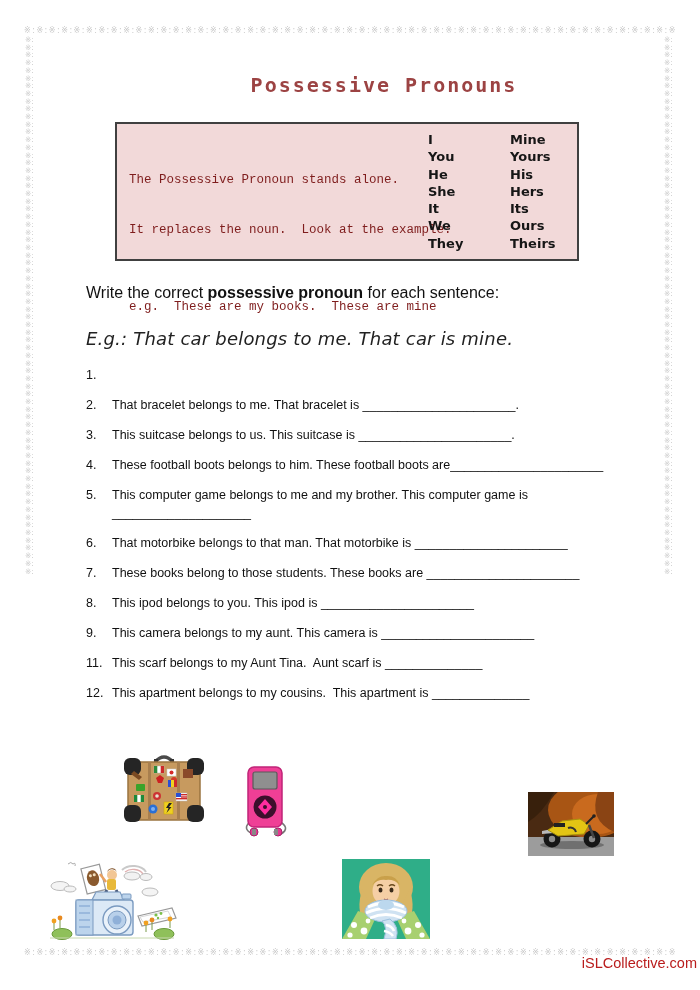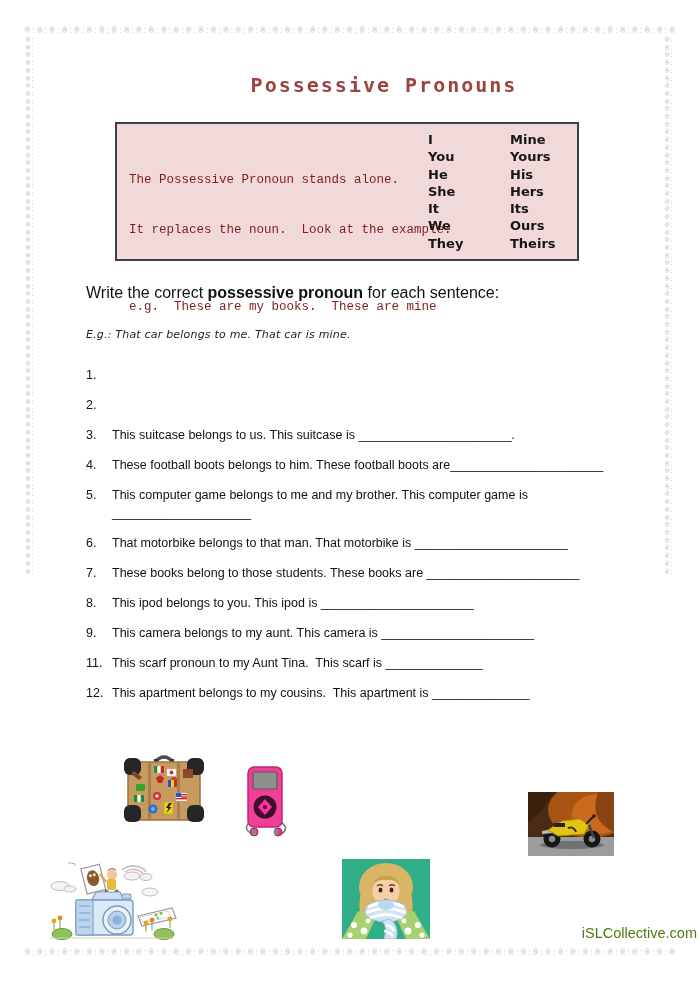--- a/index.html
+++ b/index.html
@@ -27,35 +27,35 @@
     font-weight:bold;font-size:13px;color:#161616;}
   .pron-col div{line-height:17.3px;}
   .pron-subjects{left:311px;}
   .pron-possessives{left:393px;}
 
   .instructions{position:absolute;left:86px;top:284px;font-size:16px;}
   .instructions span{white-space:pre-wrap;}
   .ins-bold{font-weight:bold;}
 
   .example-line{position:absolute;left:86px;top:328px;font-style:italic;
-    font-family:"DejaVu Sans",sans-serif;font-size:11px;letter-spacing:.2px;color:#222;}
+    font-family:"DejaVu Sans",sans-serif;font-size:18px;letter-spacing:.2px;color:#222;}
 
   .sentences{position:absolute;left:86px;top:366px;width:552px;font-size:12.5px;}
   .s-item{display:flex;margin-bottom:12px;line-height:18px;}
   .s-num{flex:0 0 26px;width:26px;}
   .s-text{white-space:pre-wrap;}
 
   .img-wrap{position:absolute;}
   .img-suitcase{left:124px;top:749px;}
   .img-ipod{left:239px;top:765px;}
   .img-motorbike{left:528px;top:792px;}
   .img-camera{left:46px;top:854px;}
   .img-girl{left:342px;top:859px;}
 
-  .watermark{position:absolute;right:3px;top:925px;font-size:14.5px;color:#4d7c0f;
+  .watermark{position:absolute;right:3px;top:955px;font-size:14.5px;color:#b91c1c;
     font-family:"Liberation Sans",sans-serif;}
 </style>
 </head>
 <body>
 
 <div class="border-strip border-h border-top">※:※:※:※:※:※:※:※:※:※:※:※:※:※:※:※:※:※:※:※:※:※:※:※:※:※:※:※:※:※:※:※:※:※:※:※:※:※:※:※:※:※:※:※:※:※:※:※:※:※:※:※:※:※:※:※:※:※:※:※:※:※:※:※:※:※:※:※:※:※:※:※:※:※:※:※:※:※:※:※:※:※:※:※:※:※:※:※:※:※:</div>
 <div class="border-strip border-h border-bottom">※:※:※:※:※:※:※:※:※:※:※:※:※:※:※:※:※:※:※:※:※:※:※:※:※:※:※:※:※:※:※:※:※:※:※:※:※:※:※:※:※:※:※:※:※:※:※:※:※:※:※:※:※:※:※:※:※:※:※:※:※:※:※:※:※:※:※:※:※:※:※:※:※:※:※:※:※:※:※:※:※:※:※:※:※:※:※:※:※:※:</div>
 <div class="border-strip border-v border-left">※:※:※:※:※:※:※:※:※:※:※:※:※:※:※:※:※:※:※:※:※:※:※:※:※:※:※:※:※:※:※:※:※:※:※:※:※:※:※:※:※:※:※:※:※:※:※:※:※:※:※:※:※:※:※:※:※:※:※:※:※:※:※:※:※:※:※:※:※:※:</div>
 <div class="border-strip border-v border-right">※:※:※:※:※:※:※:※:※:※:※:※:※:※:※:※:※:※:※:※:※:※:※:※:※:※:※:※:※:※:※:※:※:※:※:※:※:※:※:※:※:※:※:※:※:※:※:※:※:※:※:※:※:※:※:※:※:※:※:※:※:※:※:※:※:※:※:※:※:※:</div>
 
@@ -91,20 +91,21 @@
   <span>Write the correct </span><span class="ins-bold">possessive pronoun</span><span> for each sentence:</span>
 </div>
 <div class="example-line">E.g.: That car belongs to me. That car is mine.</div>
 
 <div class="sentences">
   <div class="s-item">
       <span class="s-num">1.</span>
     </div>
   <div class="s-item">
       <span class="s-num">2.</span>
+      <span class="s-text">That bracelet belongs to me. That bracelet is ______________________.</span>
     </div>
   <div class="s-item">
       <span class="s-num">3.</span>
       <span class="s-text">This suitcase belongs to us. This suitcase is ______________________.</span>
     </div>
   <div class="s-item">
       <span class="s-num">4.</span>
       <span class="s-text">These football boots belongs to him. These football boots are______________________</span>
     </div>
   <div class="s-item">
@@ -123,21 +124,21 @@
   <div class="s-item">
       <span class="s-num">8.</span>
       <span class="s-text">This ipod belongs to you. This ipod is ______________________</span>
     </div>
   <div class="s-item">
       <span class="s-num">9.</span>
       <span class="s-text">This camera belongs to my aunt. This camera is ______________________</span>
     </div>
   <div class="s-item">
       <span class="s-num">11.</span>
-      <span class="s-text">This scarf pronoun to my Aunt Tina.  This scarf is ______________</span>
+      <span class="s-text">This scarf belongs to my Aunt Tina.  Aunt scarf is ______________</span>
     </div>
   <div class="s-item">
       <span class="s-num">12.</span>
       <span class="s-text">This apartment belongs to my cousins.  This apartment is ______________</span>
     </div>
 </div>
 
 <div class="img-wrap img-suitcase">
   <svg width="80" height="78" viewBox="0 0 80 78">
     <path d="M31 13 q9 -10 18 0" fill="none" stroke="#4a4a4a" stroke-width="3.5"></path>

